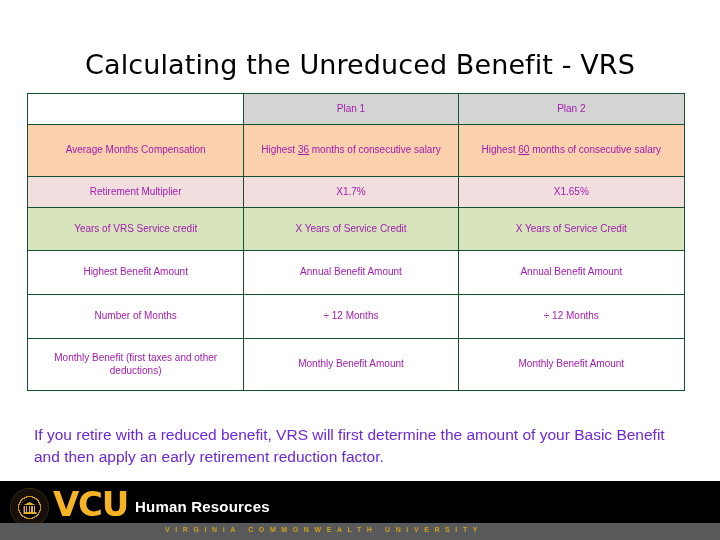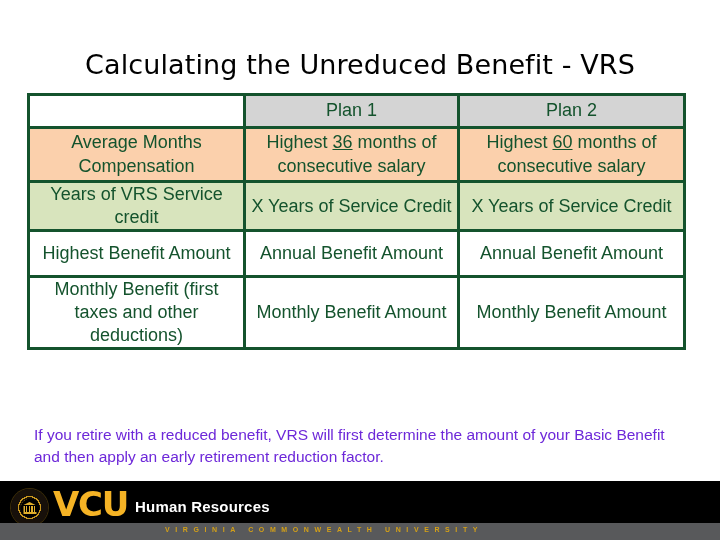--- a/index.html
+++ b/index.html
@@ -27,27 +27,27 @@
 
   
   .benefit-table{
     position:absolute;
     left:27px; top:93px;
     width:658px;
     border-collapse:collapse;
     table-layout:fixed;
   }
   .benefit-table td,.benefit-table th{
-    border:3px solid #14532d;
+    border:1px solid #14532d;
     padding:0 4px;
     text-align:center;
     vertical-align:middle;
-    font-size:18px;
+    font-size:10px;
     font-weight:400;
-    color:#14532d;
+    color:#a21caf;
     line-height:1.28;
   }
   .col-label{width:216px;}
   .col-plan1{width:214px;}
   .col-plan2{width:226px;}
 
   .hdr-blank{background:#ffffff;border:1px solid #000000;}
   .hdr-plan{
     background:#d4d4d4;
     font-weight:bold;
@@ -171,33 +171,43 @@
       <td class="hdr-plan">Plan 1</td>
       <td class="hdr-plan">Plan 2</td>
     </tr>
 
     <tr class="row-afc">
       <td>Average Months Compensation</td>
       <td><span>Highest </span><span class="u">36</span><span> months of consecutive salary</span></td>
       <td><span>Highest </span><span class="u">60</span><span> months of consecutive salary</span></td>
     </tr>
 
+    <tr class="row-mult">
+      <td>Retirement Multiplier</td>
+      <td>X1.7%</td>
+      <td>X1.65%</td>
+    </tr>
 
     <tr class="row-years">
       <td>Years of VRS Service credit</td>
       <td>X Years of Service Credit</td>
       <td>X Years of Service Credit</td>
     </tr>
 
     <tr class="row-plain">
       <td>Highest Benefit Amount</td>
       <td>Annual Benefit Amount</td>
       <td>Annual Benefit Amount</td>
     </tr>
 
+    <tr class="row-plain">
+      <td>Number of Months</td>
+      <td>÷ 12 Months</td>
+      <td>÷ 12 Months</td>
+    </tr>
 
     <tr class="row-plain-tall">
       <td>Monthly Benefit (first taxes and other deductions)</td>
       <td>Monthly Benefit Amount</td>
       <td>Monthly Benefit Amount</td>
     </tr>
   </tbody>
 </table>
 
 <div class="body-note">If you retire with a reduced benefit, VRS will first determine the amount of your Basic Benefit and then apply an early retirement reduction factor.</div>

